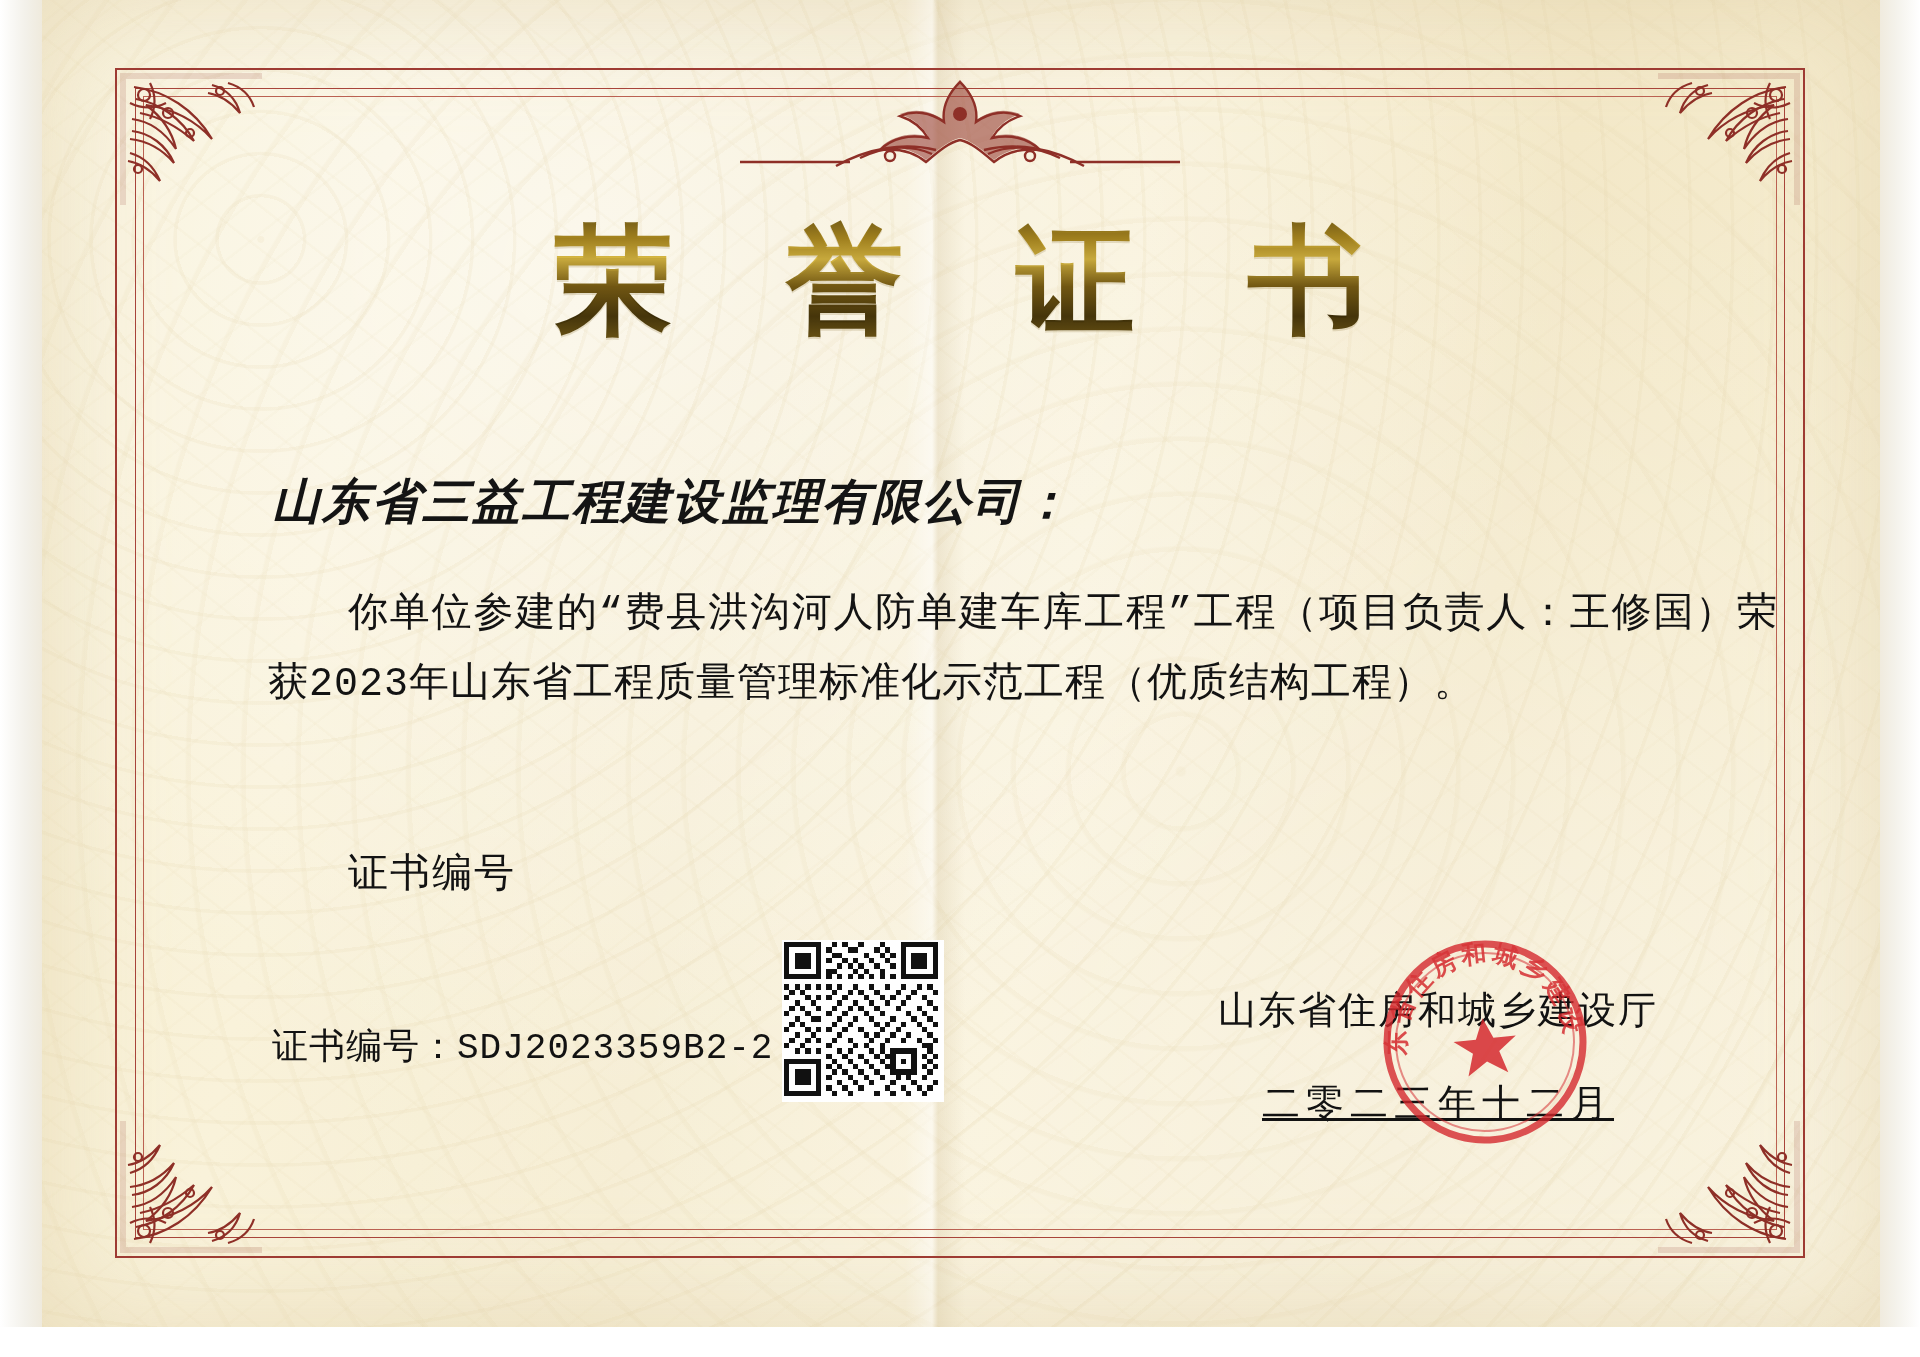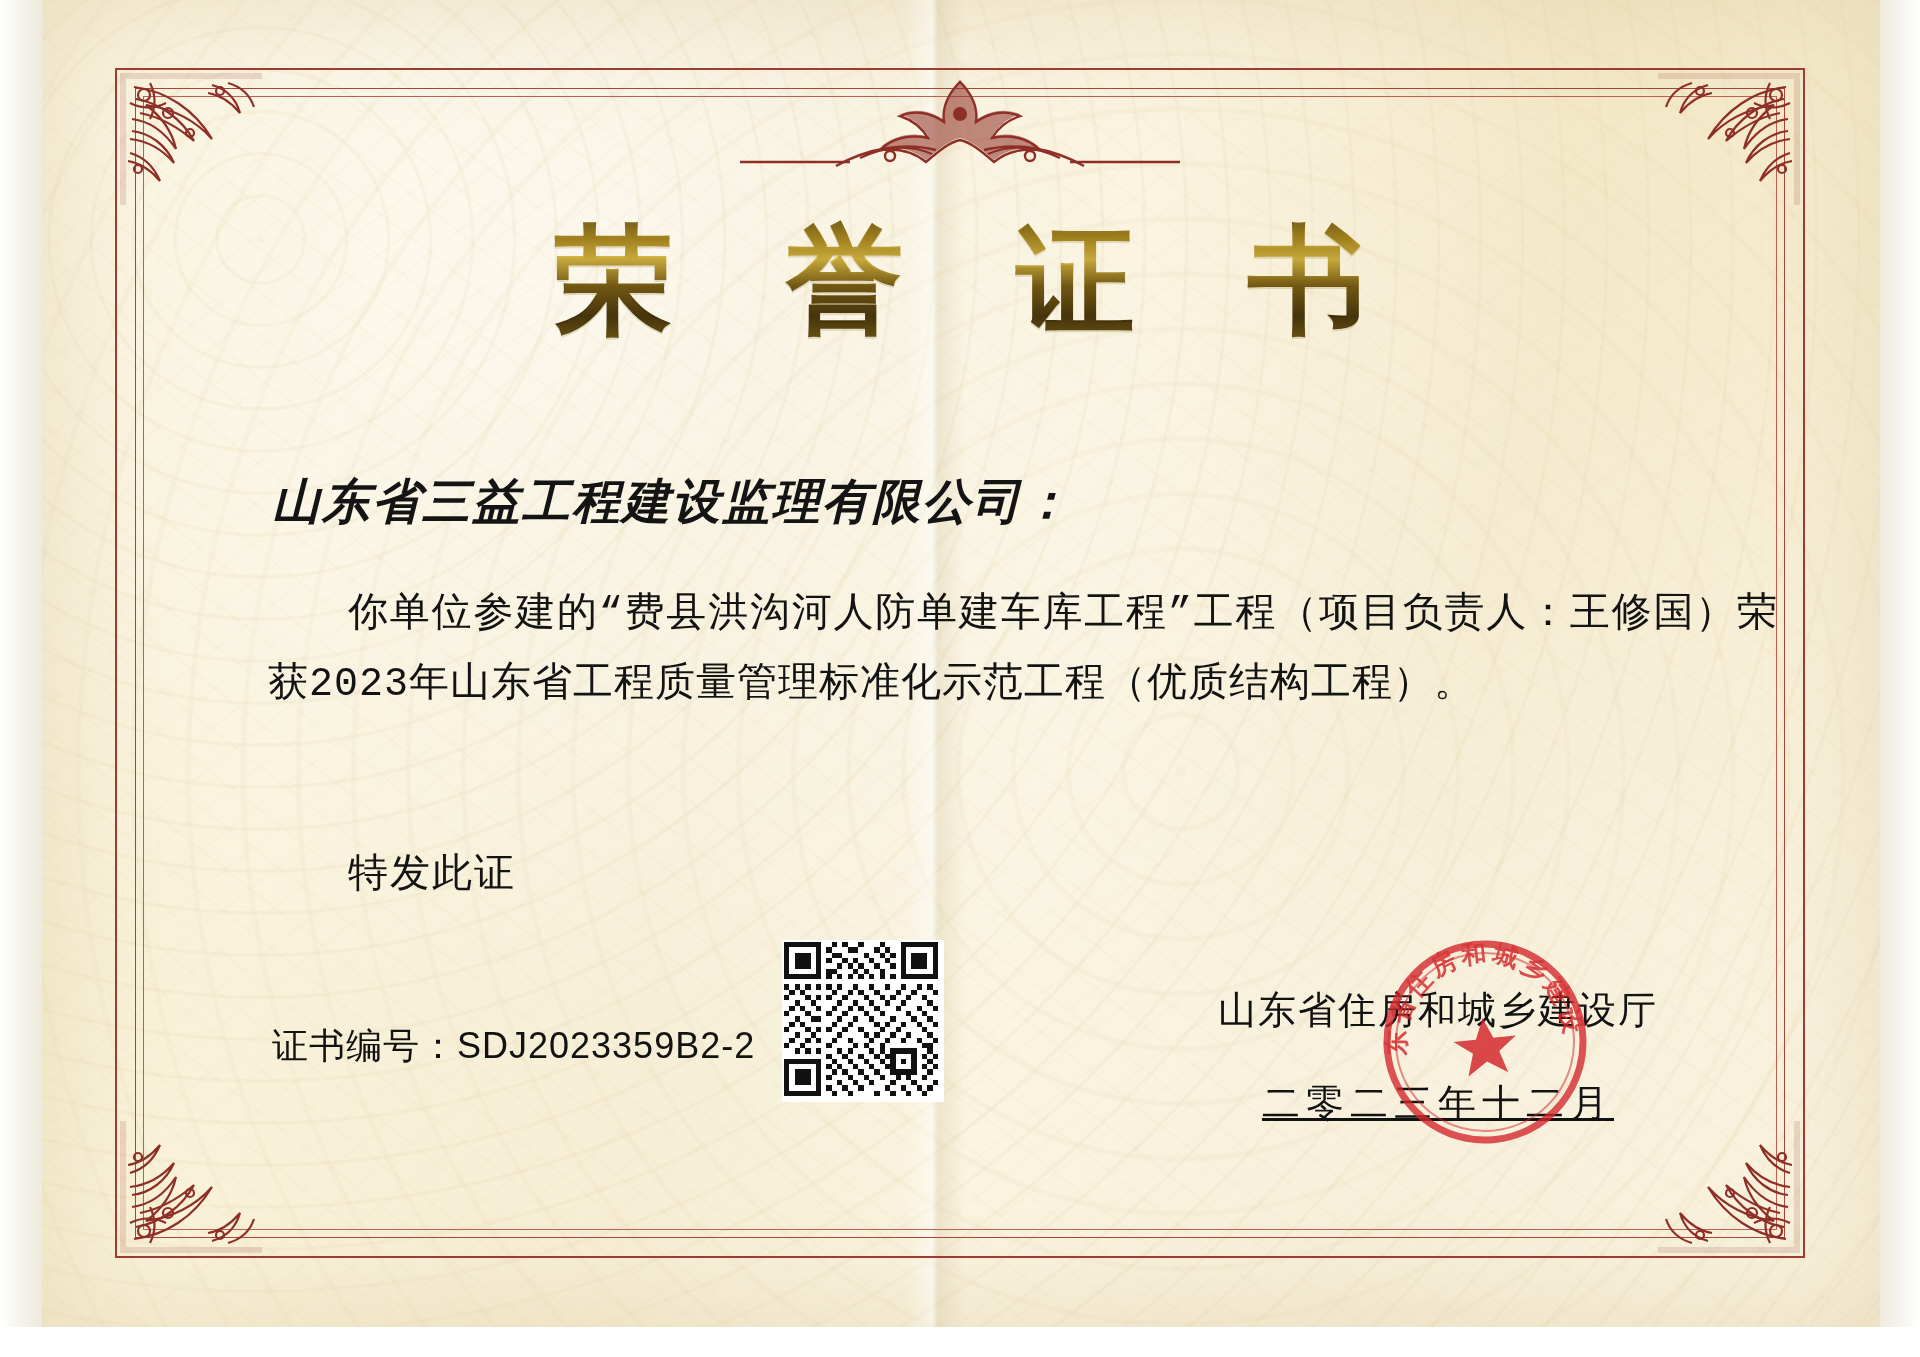--- a/index.html
+++ b/index.html
@@ -177,21 +177,21 @@
     background: #ffffff;
     padding: 2px;
   }
   #qr-code svg { display: block; }
 
   
   #cert-number {
     position: absolute;
     left: 232px;
     top: 1022px;
-    font-family: Liberation Sans, sans-serif;
+    font-family: Liberation Mono, monospace;
     font-size: 36px;
     color: #121212;
     letter-spacing: 1px;
   }
 
   
   #issuer-block {
     position: absolute;
     right: 222px;
     top: 985px;
@@ -344,21 +344,21 @@
         <path d="M330 100 H440"></path>
       </svg>
     </div>
 
     <div id="title">荣 誉 证 书</div>
 
     <div id="recipient">山东省三益工程建设监理有限公司：</div>
 
     <div id="body-text">你单位参建的“费县洪沟河人防单建车库工程”工程（项目负责人：王修国）荣获2023年山东省工程质量管理标准化示范工程（优质结构工程）。</div>
 
-    <div id="closing">特发此证</div>
+    <div id="closing">证书编号</div>
 
     <div id="qr-code">
       <svg viewBox="0 0 29 29" width="154" height="154" shape-rendering="crispEdges">
         <rect width="29" height="29" fill="#ffffff"></rect>
         <g fill="#111111">
 
           <rect x="0" y="0" width="7" height="1"></rect>
             <rect x="0" y="6" width="7" height="1"></rect>
           <rect x="0" y="0" width="1" height="7"></rect>
             <rect x="6" y="0" width="1" height="7"></rect>

